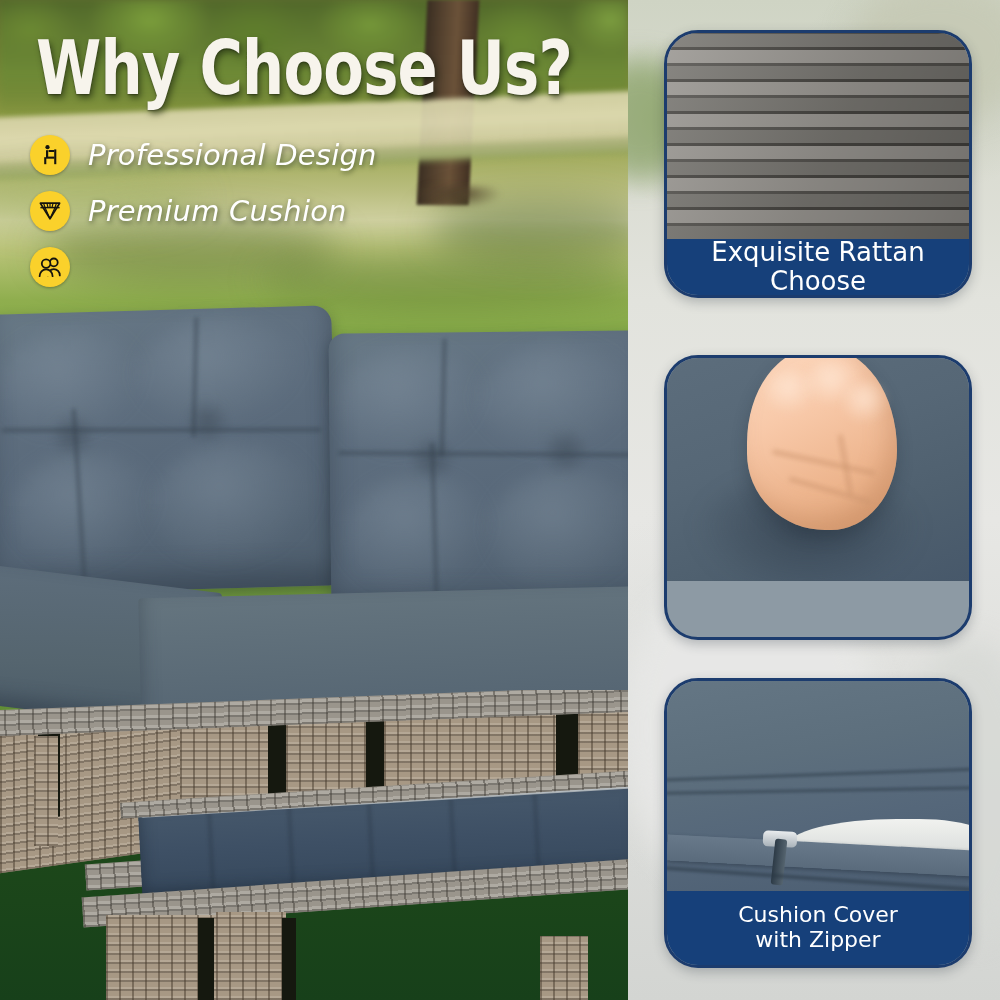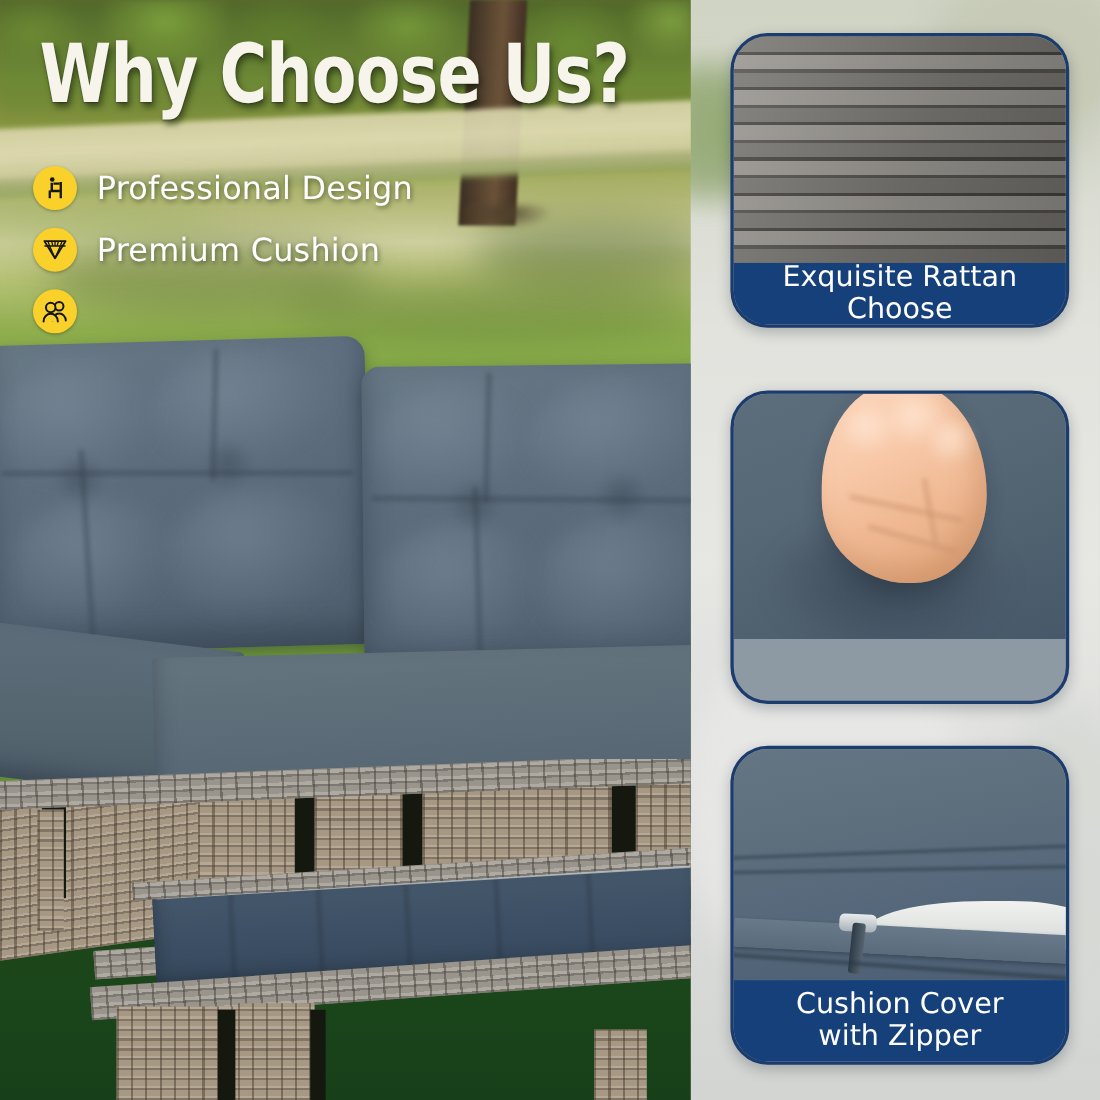--- a/index.html
+++ b/index.html
@@ -174,21 +174,21 @@
     font-weight:700;
     font-size:74px;
     line-height:74px;
     letter-spacing:-1px;
     color:#f7f4ec;
     transform:scaleX(.80);
     transform-origin:left top;
     white-space:nowrap;
     text-shadow:3px 4px 7px rgba(20,30,10,.55), 0 1px 2px rgba(0,0,0,.4);
   }
-  .feature-list{ position:absolute; left:30px; top:148px; width:420px; }
+  .feature-list{ position:absolute; left:30px; top:132px; width:420px;font-style:italic; }
   .feature-row{
     display:flex; align-items:center; gap:18px; height:46px; margin-bottom:10px;
   }
   .feat-icon{
     width:40px; height:40px; border-radius:50%;
     background:#fad12b;
     display:flex; align-items:center; justify-content:center;
     flex:0 0 40px;
     box-shadow:0 1px 3px rgba(0,0,0,.3);
   }
@@ -219,21 +219,21 @@
     background:#16407a;
     color:#ffffff;
     display:flex; align-items:center; justify-content:center;
     font-family:"DejaVu Sans", sans-serif;
     font-size:26px;
     line-height:1.12;
     text-align:center;
     padding:0 10px;
     white-space:pre-line;
   }
-  .card-caption.two-line{ height:74px; font-size:26px; }
+  .card-caption.two-line{ height:74px; font-size:22px; }
 
   
   .weave{
     position:absolute; inset:0;
     background-color:#8f8c88;
     background-image:
       repeating-linear-gradient(0deg,
         rgba(120,118,114,1) 0 13px,
         rgba(86,84,80,1) 13px 16px,
         rgba(152,149,144,1) 16px 29px,

